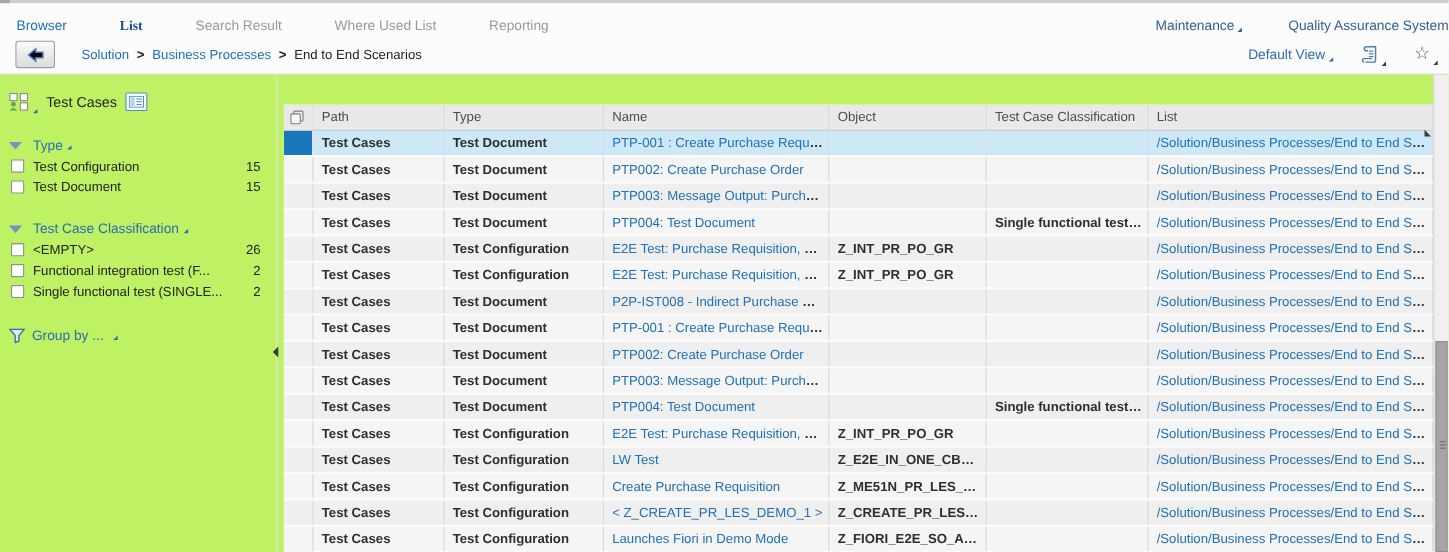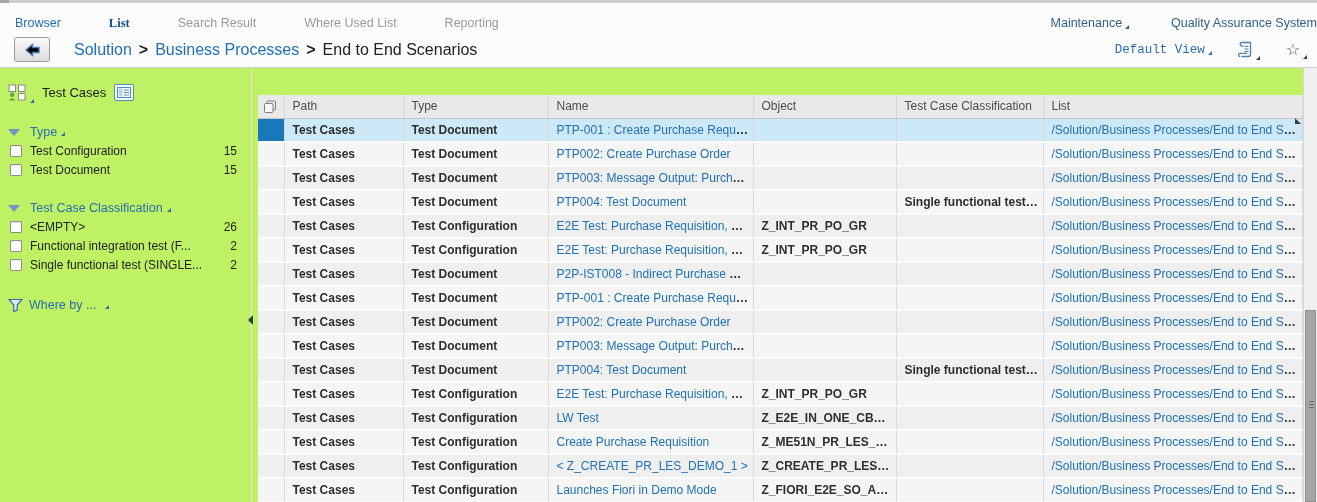--- a/index.html
+++ b/index.html
@@ -26,21 +26,21 @@
   .dd { display:inline-block; width:0; height:0; border-left:5px solid transparent;
         border-bottom:5px solid currentColor; margin-left:3px; transform:translateY(2px); }
   .dd.small { border-left-width:4px; border-bottom-width:4px; }
 
   
   .toolbar { position:absolute; top:32px; left:0; right:0; height:36px; background:#fcfcfc;
              border-bottom:1px solid #cfcfcf; display:flex; align-items:center; }
   .back-btn { width:36px; height:25px; margin-left:14px; border:1px solid #9c9c9c; border-radius:3px;
               background:linear-gradient(#fafafa,#dcdcdc); display:flex; align-items:center;
               justify-content:center; cursor:pointer; }
-  .breadcrumb { margin-left:24px; font-size:16px; display:flex; gap:7px; align-items:center; }
+  .breadcrumb { margin-left:24px; font-size:12px; display:flex; gap:7px; align-items:center; }
   .crumb-sep { color:#222; font-weight:bold; }
   .crumb-current { color:#222; }
   .toolbar-right { margin-left:auto; display:flex; align-items:center; padding-right:10px; gap:26px; }
   .icon-btn { display:flex; align-items:flex-end; cursor:pointer; color:#4f7ea8; }
   .star-glyph { font-size:16px; color:#555; line-height:14px; }
 
   
   .content { position:absolute; top:68px; left:0; right:0; bottom:0; background:#bef264; }
 
   
@@ -120,21 +120,21 @@
     </svg>
   </div>
   <div class="breadcrumb">
     <span class="link">Solution</span>
     <span class="crumb-sep">&gt;</span>
     <span class="link">Business Processes</span>
     <span class="crumb-sep">&gt;</span>
     <span class="crumb-current">End to End Scenarios</span>
   </div>
   <div class="toolbar-right">
-    <div class="menu-item" style="color:#2a6db0;font-family:Liberation Mono, monospace;"><span>Default View</span><span class="dd small"></span></div>
+    <div class="menu-item" style="color:#2a6db0;"><span>Default View</span><span class="dd small"></span></div>
     <div class="icon-btn">
       <svg width="15" height="17" viewBox="0 0 15 17">
         <path d="M4 1.5 h8.5 v12 a2 2 0 0 1 -2 2 H3.5" fill="none" stroke="#4f7ea8" stroke-width="1.3"></path>
         <path d="M4 1.5 a1.8 1.8 0 0 0 0 3.6 h1.6" fill="none" stroke="#4f7ea8" stroke-width="1.3"></path>
         <path d="M2.2 15.5 a1.6 1.6 0 0 1 0 -3.2 h7" fill="none" stroke="#4f7ea8" stroke-width="1.3"></path>
         <path d="M6.5 5.5 h4 M6.5 8 h4 M6.5 10.5 h4" stroke="#4f7ea8" stroke-width="1.1"></path>
       </svg>
       <span class="dd small" style="color:#3a3a3a;"></span>
     </div>
     <div class="icon-btn">
@@ -206,21 +206,21 @@
         <span class="checkbox"></span>
         <span class="sb-label">Single functional test (SINGLE...</span>
         <span class="sb-count">2</span>
       </div>
     </div>
 
     <div class="filter-by">
       <svg width="15" height="14" viewBox="0 0 15 14">
         <path d="M1 1.5 H14 L9.2 7 V12 L5.8 13.5 V7 Z" fill="#dfeaf5" stroke="#2f6eb0" stroke-width="1.2"></path>
       </svg>
-      <span>Where by ...</span>
+      <span>Group by ...</span>
       <span class="dd small"></span>
     </div>
   </div>
 
   <div class="splitter-line"></div>
   <div class="splitter-arrow"></div>
 
   <div class="tablewrap">
     <table>
       <colgroup>

